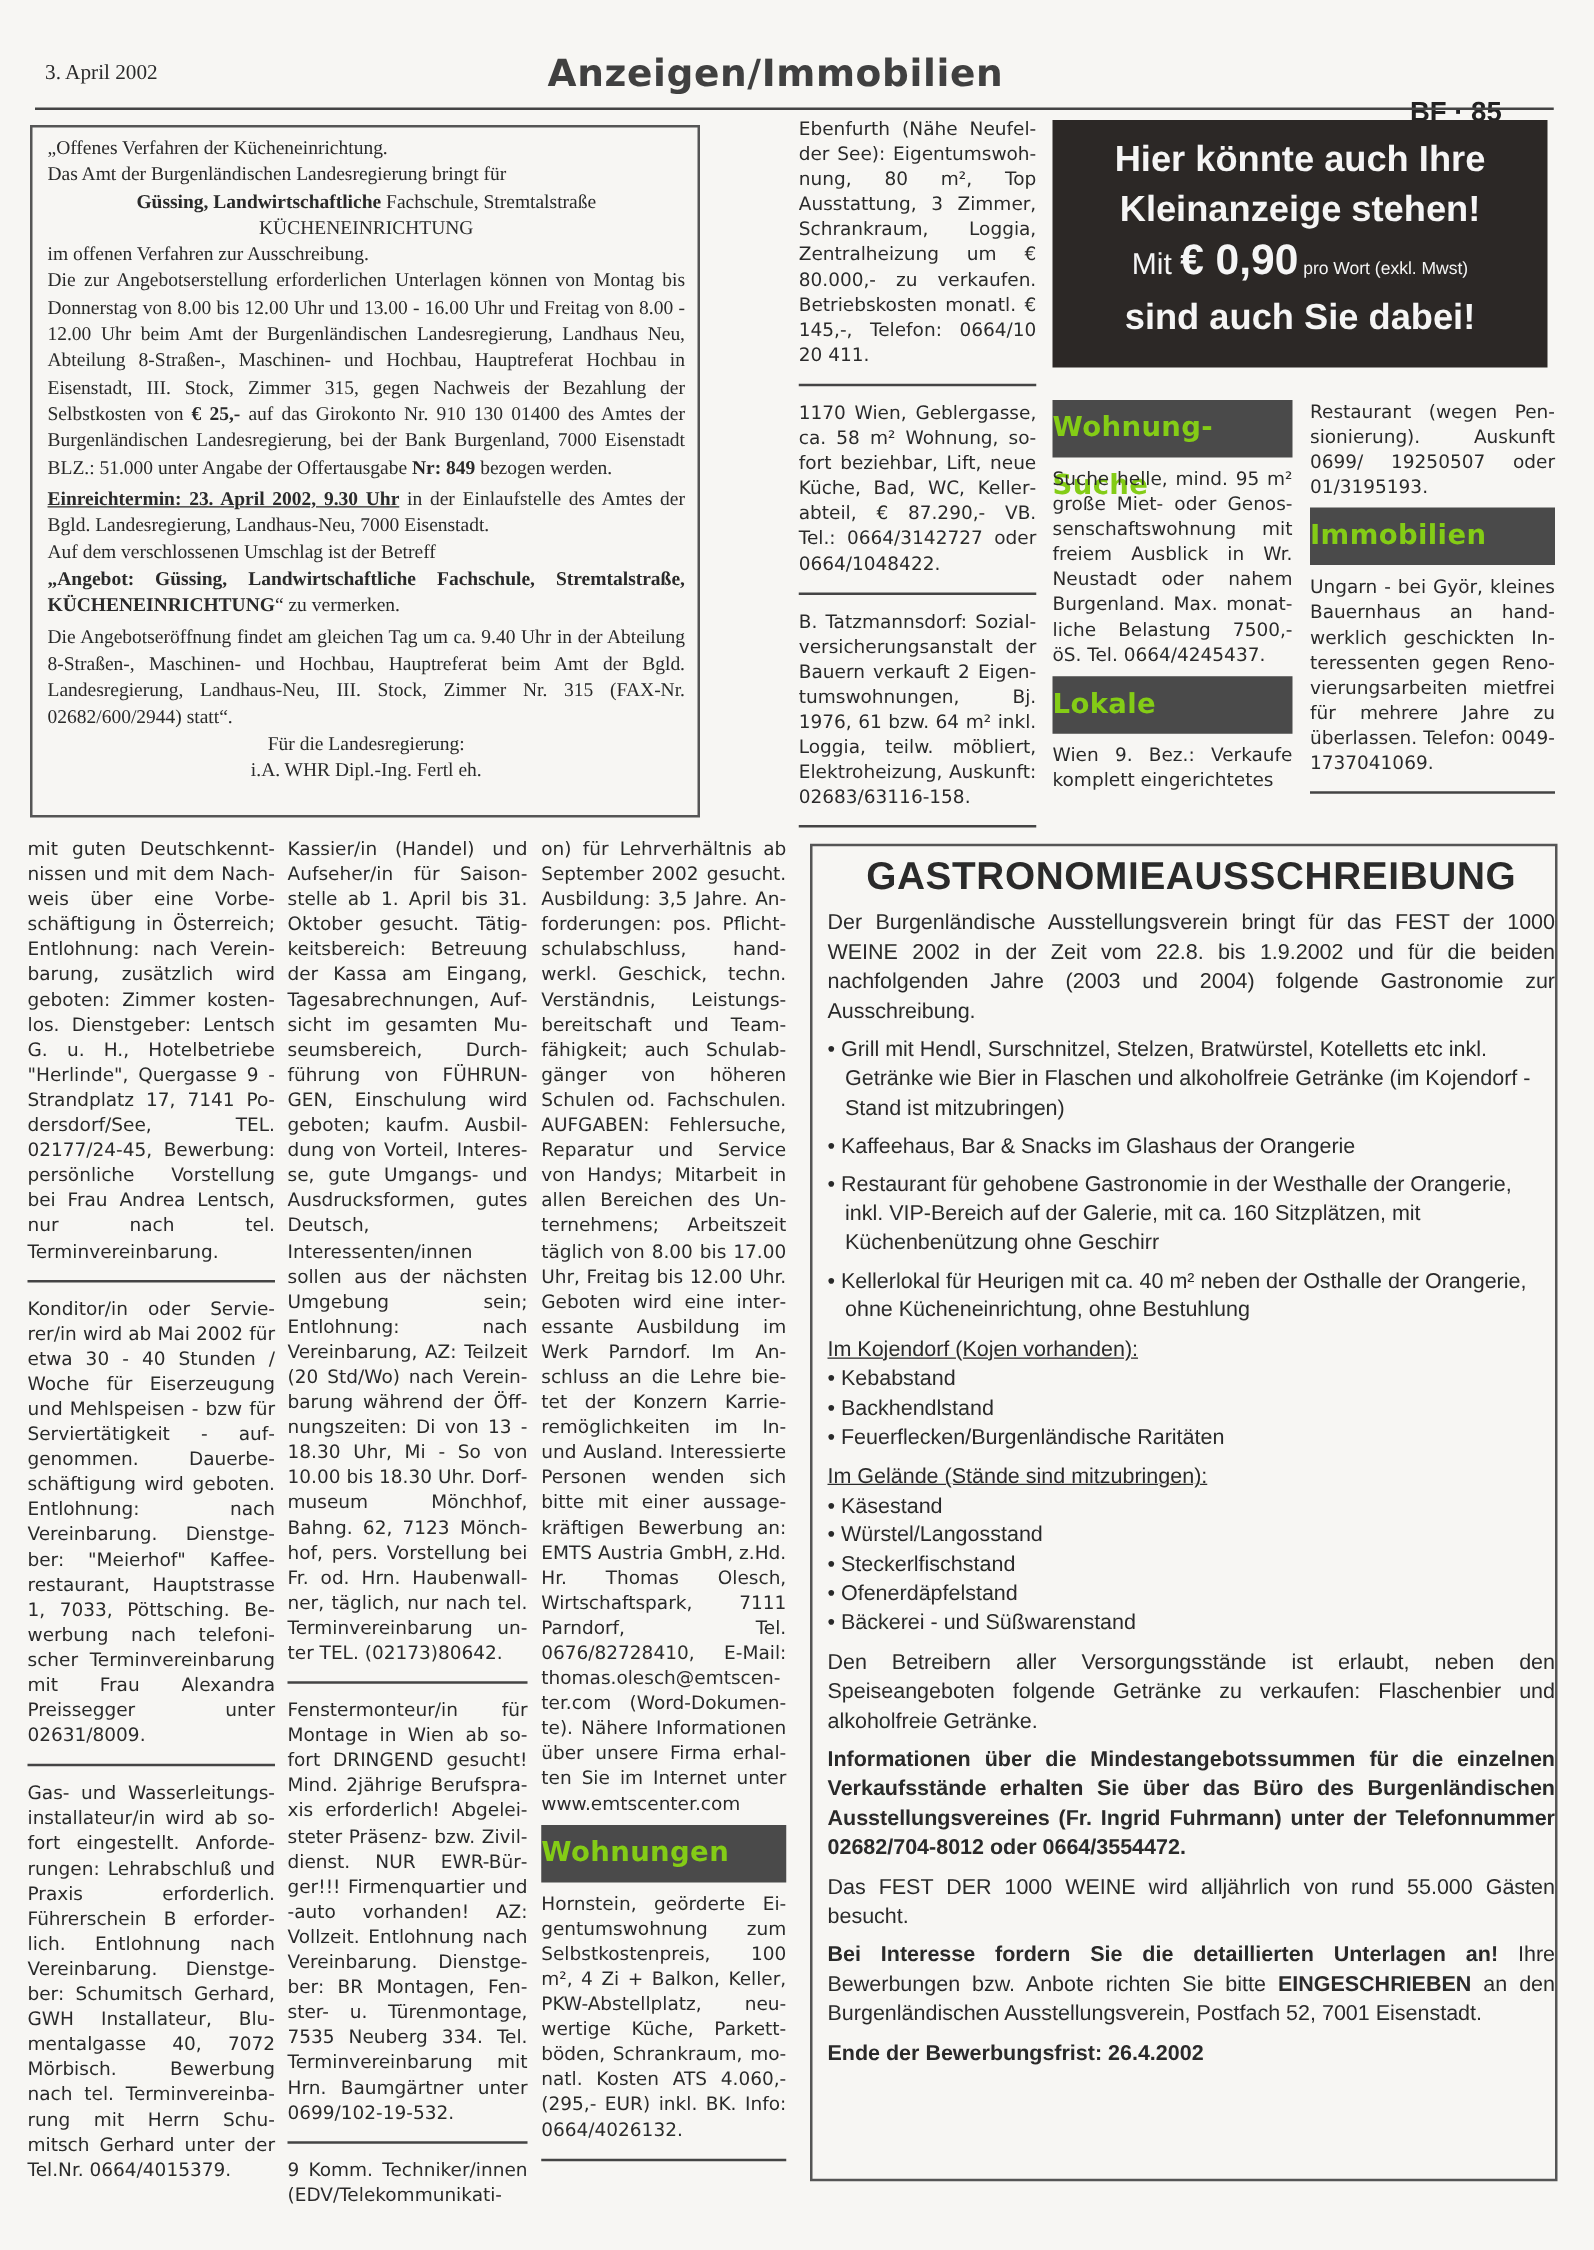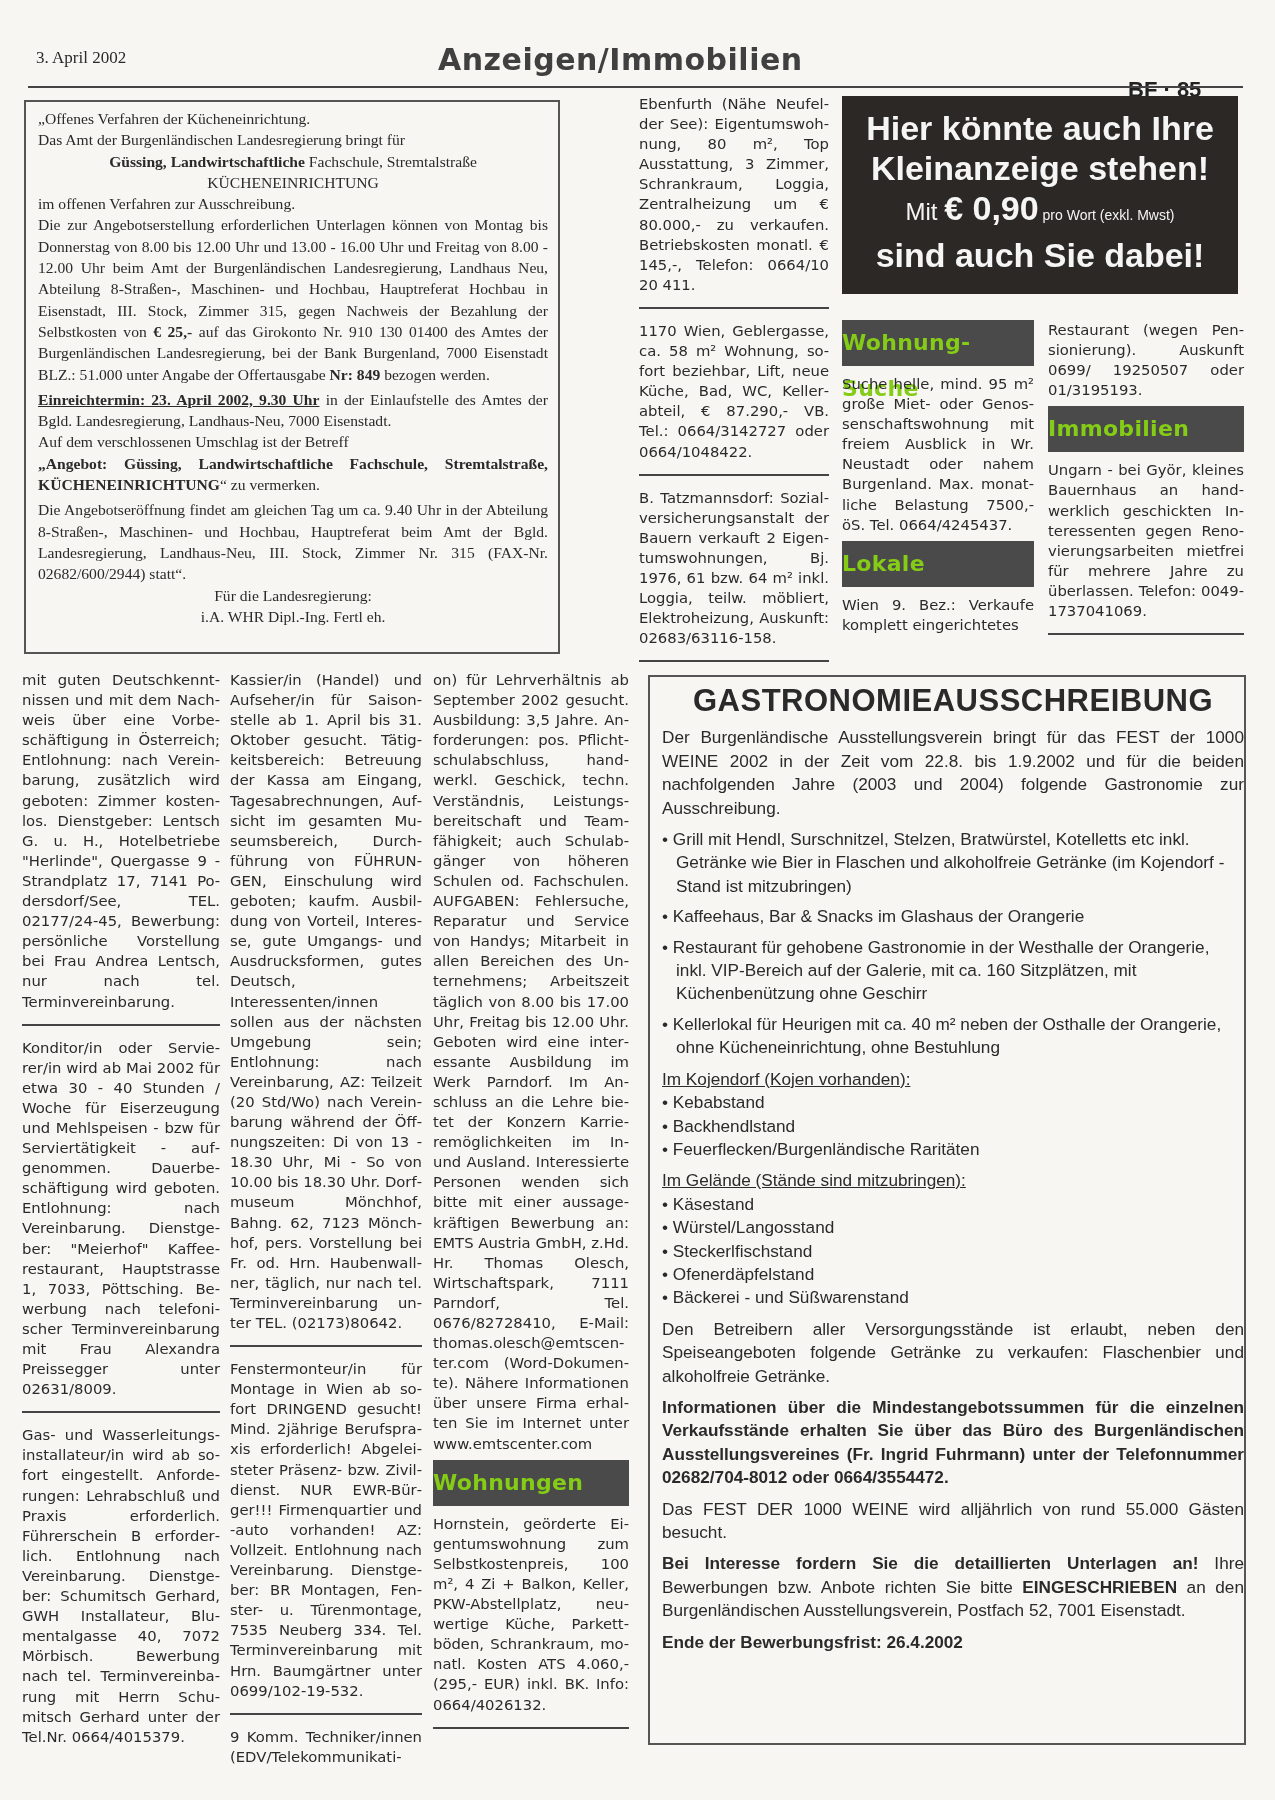--- a/index.html
+++ b/index.html
@@ -25,21 +25,21 @@
   .rule{height:0;border-top:2px solid #444;margin:12px 0 12px 0;}
   .cathead{background:#4a4a4a;color:#84cc16;font-family:"DejaVu Sans","Liberation Sans",sans-serif;font-weight:bold;text-align:left;font-size:22px;line-height:46px;height:46px;margin:6px 0 8px 0;letter-spacing:0.3px;}
   #c1{left:22px;top:670px;width:198px;}
   #c2{left:230px;top:670px;width:192px;}
   #c3{left:433px;top:670px;width:196px;}
   #c4{left:639px;top:94px;width:190px;}
   #c5{left:842px;top:320px;width:192px;}
   #c6{left:1048px;top:320px;width:196px;}
   
   #promo{left:842px;top:96px;width:396px;height:198px;background:#2c2826;color:#f5f5f5;text-align:center;}
-  #promo .l1{font-family:"Liberation Sans",sans-serif;font-weight:bold;font-size:34px;line-height:40px;padding-top:12px;}
+  #promo .l1{font-family:"Liberation Sans",sans-serif;font-weight:bold;font-size:29px;line-height:40px;padding-top:12px;}
   #promo .l3{font-family:"Liberation Sans",sans-serif;font-size:24px;line-height:40px;}
   #promo .l3 .big{font-weight:bold;font-size:34px;}
   #promo .l3 .small{font-size:14px;}
   
   #gastro{left:648px;top:650px;width:598px;height:1070px;border:2px solid #555;box-sizing:border-box;padding:8px 0 0 12px;font-size:17.2px;line-height:23.4px;}
   #gastro h1{margin:4px 0 14px 0;text-align:center;font-size:31px;font-weight:bold;letter-spacing:0.5px;}
   #gastro p{margin:0 0 8px 0;text-align:justify;}
   #gastro ul{list-style:none;margin:0 0 8px 0;padding:0;}
   #gastro li{padding-left:14px;text-indent:-14px;margin-bottom:7px;}
   #gastro ul.tight li{margin-bottom:0;}

